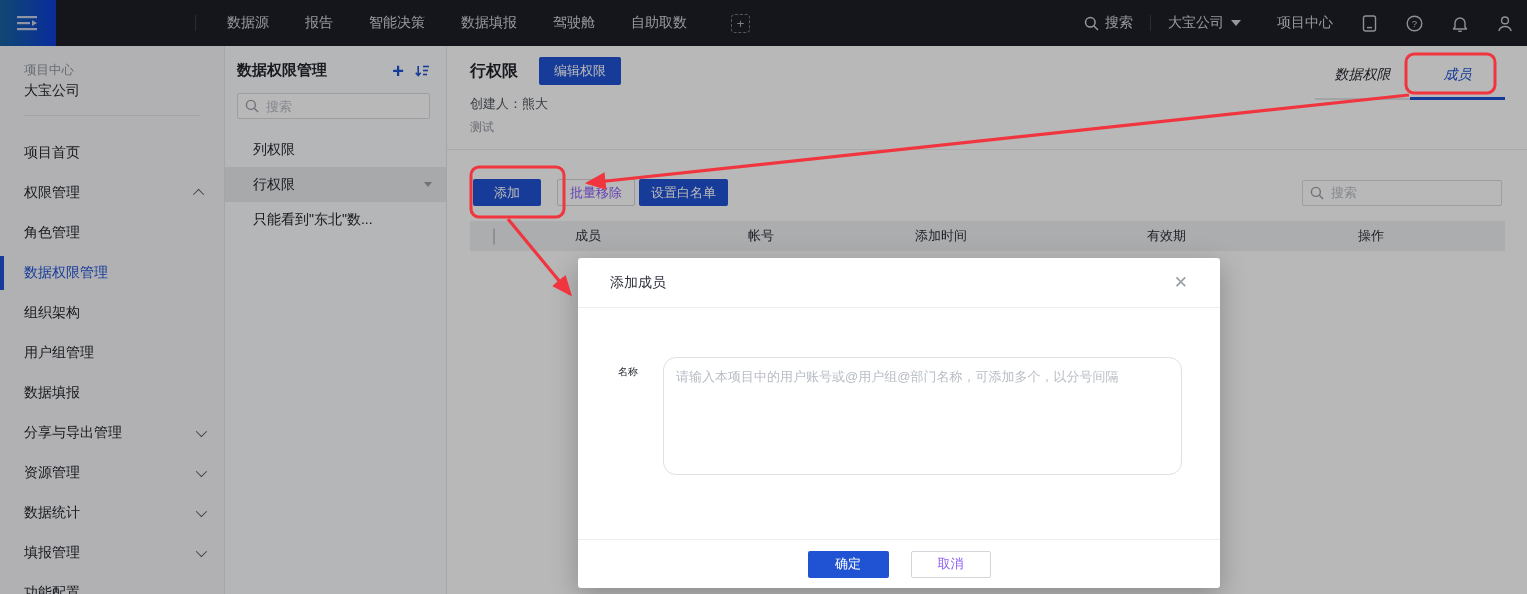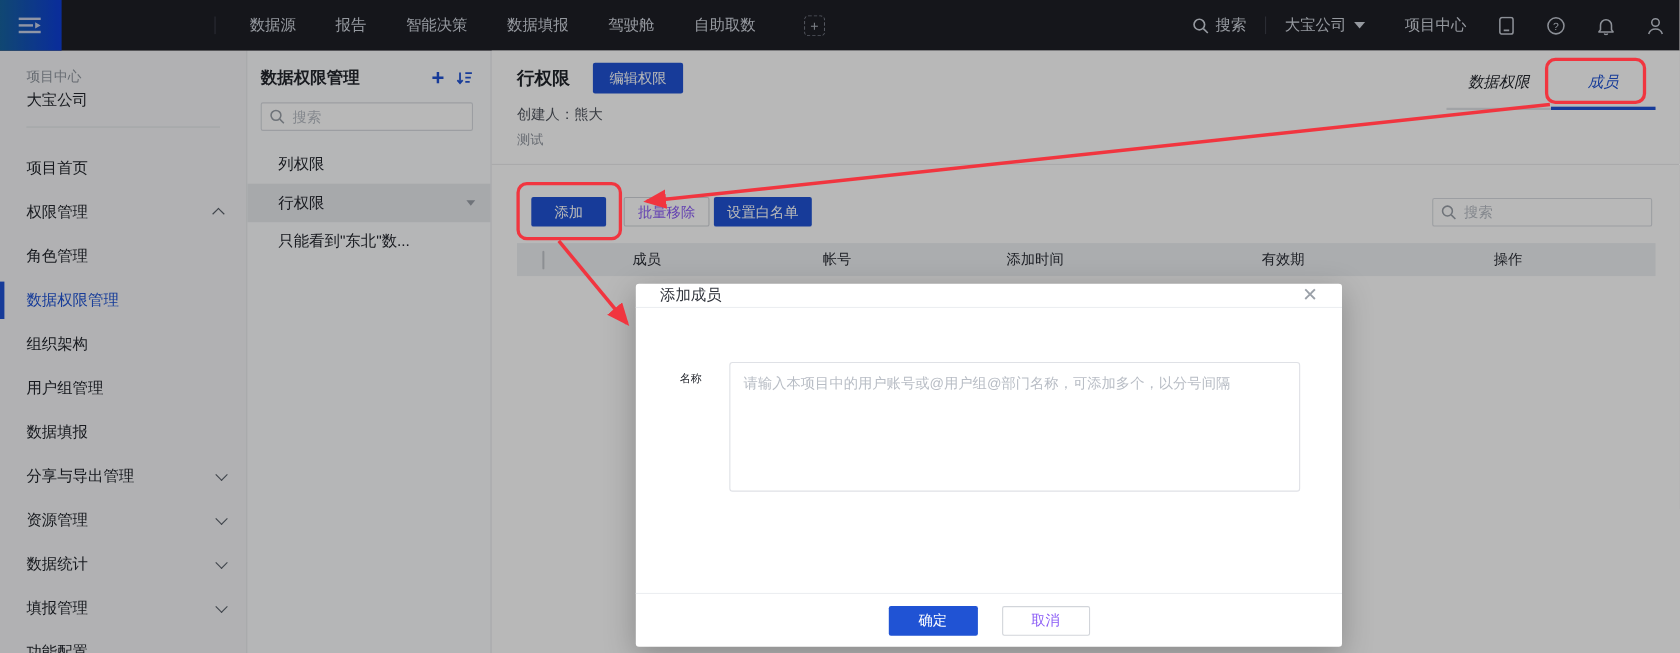--- a/index.html
+++ b/index.html
@@ -67,37 +67,37 @@
   .btn.primary { background:#2053d4; color:#fff; }
   .btn.plain { background:#fff; border:1px solid #d2d5da; color:#8b5cf6; }
   .btn-edit { height:28px; padding:0 15px; margin-left:21px; }
   .creator { margin-top:10px; font-size:13px; color:#50555e; }
   .desc { margin-top:6px; font-size:12px; color:#8f959e; }
   .tabs { position:absolute; right:22px; top:9px; display:flex; border-bottom:2px solid #e0e2e6; }
   .tab { position:relative; width:95px; height:43px; line-height:38px; text-align:center; font-size:14px; color:#23262d; cursor:pointer;font-style:italic; }
   .tab.active { color:#2053d4; }
   .tab.active::after { content:""; position:absolute; left:0; right:0; bottom:-2px; height:3px; background:#2053d4; }
 
-  .toolbar { margin-top:29px; padding:0 25px 0 36px; display:flex; align-items:center; }
+  .toolbar { margin-top:29px; padding:0 25px 0 26px; display:flex; align-items:center; }
   .btn-add { width:68px; height:27px; }
   .btn-batch { height:27px; padding:0 12px; margin-left:16px; }
   .btn-white { height:27px; padding:0 12px; margin-left:4px; }
   .tb-search { position:relative; margin-left:auto; width:200px; height:26px; }
 
   .table-head { margin:15px 22px 0 23px; height:30px; background:#eef0f3; display:grid; grid-template-columns:105px 173px 167px 232px 211px 1fr; align-items:center; font-size:13px; color:#2a2e36; }
   .cb { width:14px; height:14px; border:1px solid #c3c7cc; border-radius:2px; background:#fff; margin-left:23px; cursor:pointer; }
 
   
   .overlay { position:absolute; inset:0; background:rgba(0,0,0,.28); z-index:10; }
   .modal { position:absolute; left:578px; top:258px; width:642px; height:330px; background:#fff; z-index:20; border-radius:3px; box-shadow:0 8px 28px rgba(0,0,0,.25); display:flex; flex-direction:column; }
-  .modal-head { height:22px; flex:none; border-bottom:1px solid #eceef1; display:flex; align-items:center; padding:0 22px; font-size:14px; font-weight:500; color:#30343c; }
+  .modal-head { height:50px; flex:none; border-bottom:1px solid #eceef1; display:flex; align-items:center; padding:0 32px; font-size:14px; font-weight:500; color:#30343c; }
   .modal-close { margin-left:auto; color:#9aa0a8; font-size:17px; line-height:1; cursor:pointer; }
   .modal-body { flex:1; position:relative; }
   .field-label { position:absolute; left:40px; top:57px; font-size:10px; color:#23262d; }
-  .field-area { position:absolute; left:85px; top:49px; width:519px; height:118px; border:1px solid #dfe1e6; border-radius:3px; resize:none; padding:10px 12px; font-size:13px; color:#333; outline:none; font-family:"Liberation Sans",sans-serif; }
+  .field-area { position:absolute; left:85px; top:49px; width:519px; height:118px; border:1px solid #dfe1e6; border-radius:13px; resize:none; padding:10px 12px; font-size:13px; color:#333; outline:none; font-family:"Liberation Sans",sans-serif; }
   .modal-foot { height:49px; flex:none; border-top:1px solid #eceef1; display:flex; align-items:center; justify-content:center; gap:22px; }
   .btn-ok { width:81px; height:27px; }
   .btn-cancel { width:80px; height:27px; }
 
   
   .annotations { position:absolute; inset:0; z-index:30; pointer-events:none; }
 </style>
 </head>
 <body>
 

